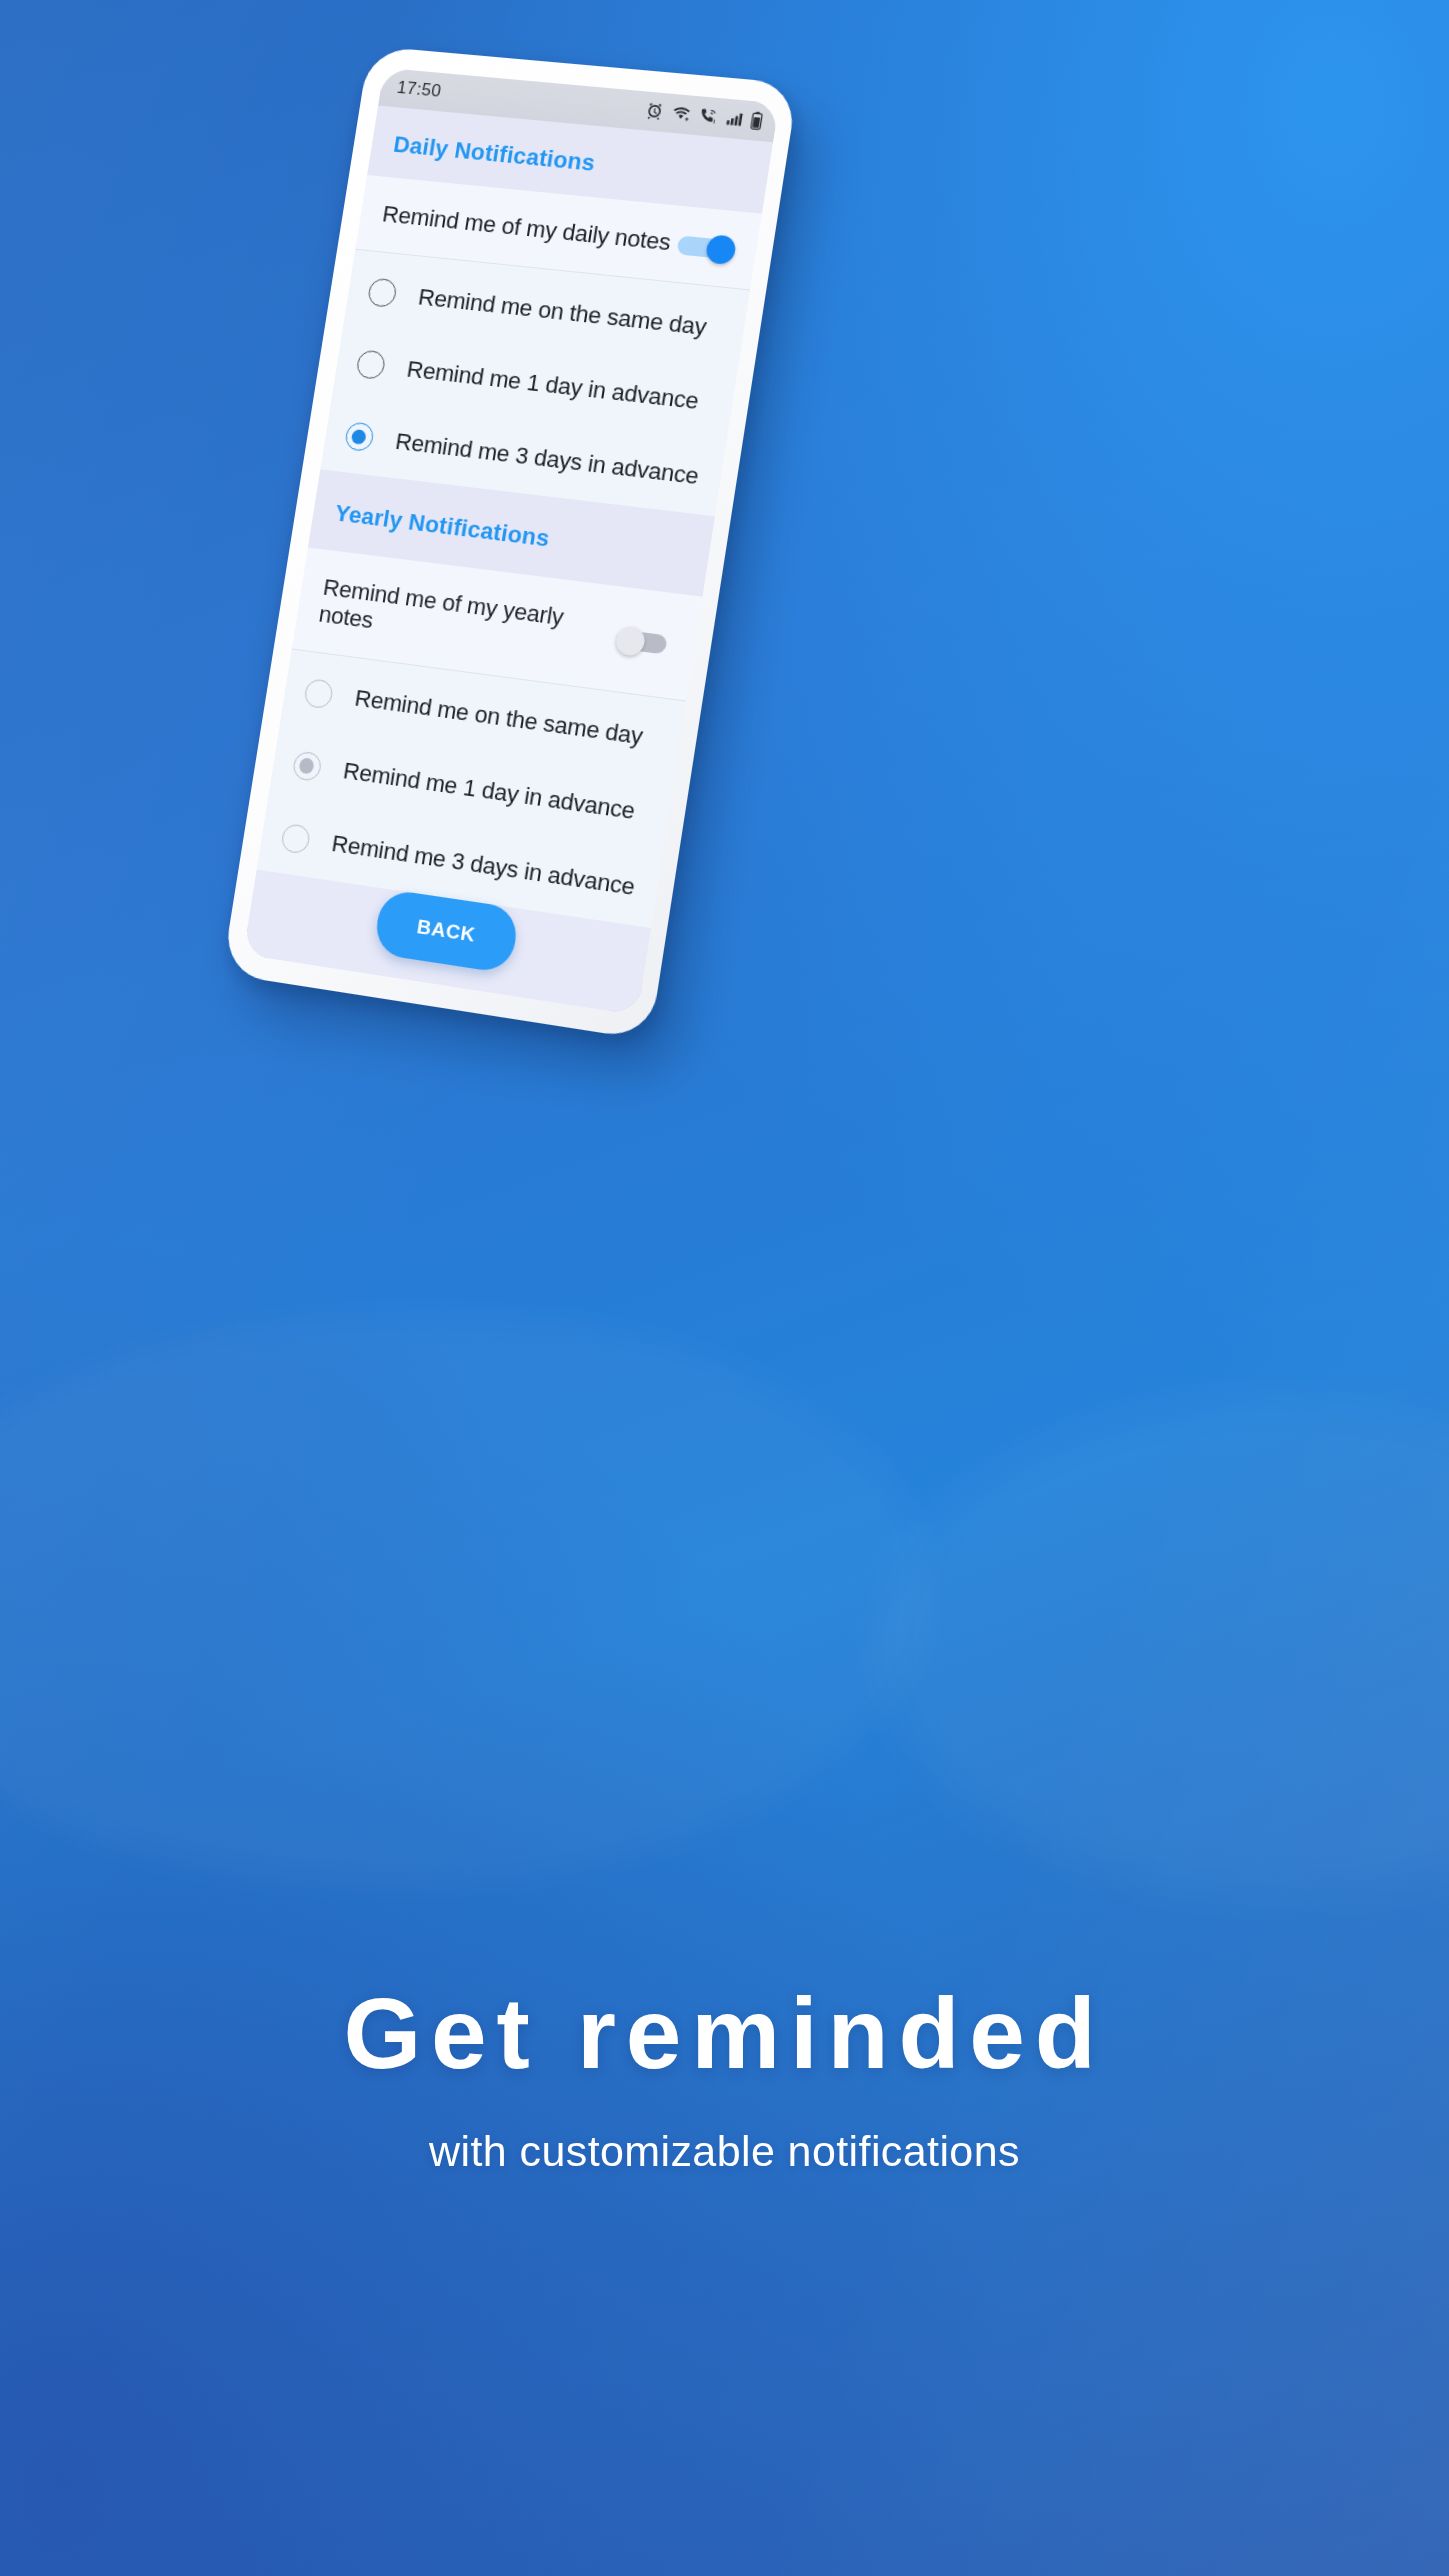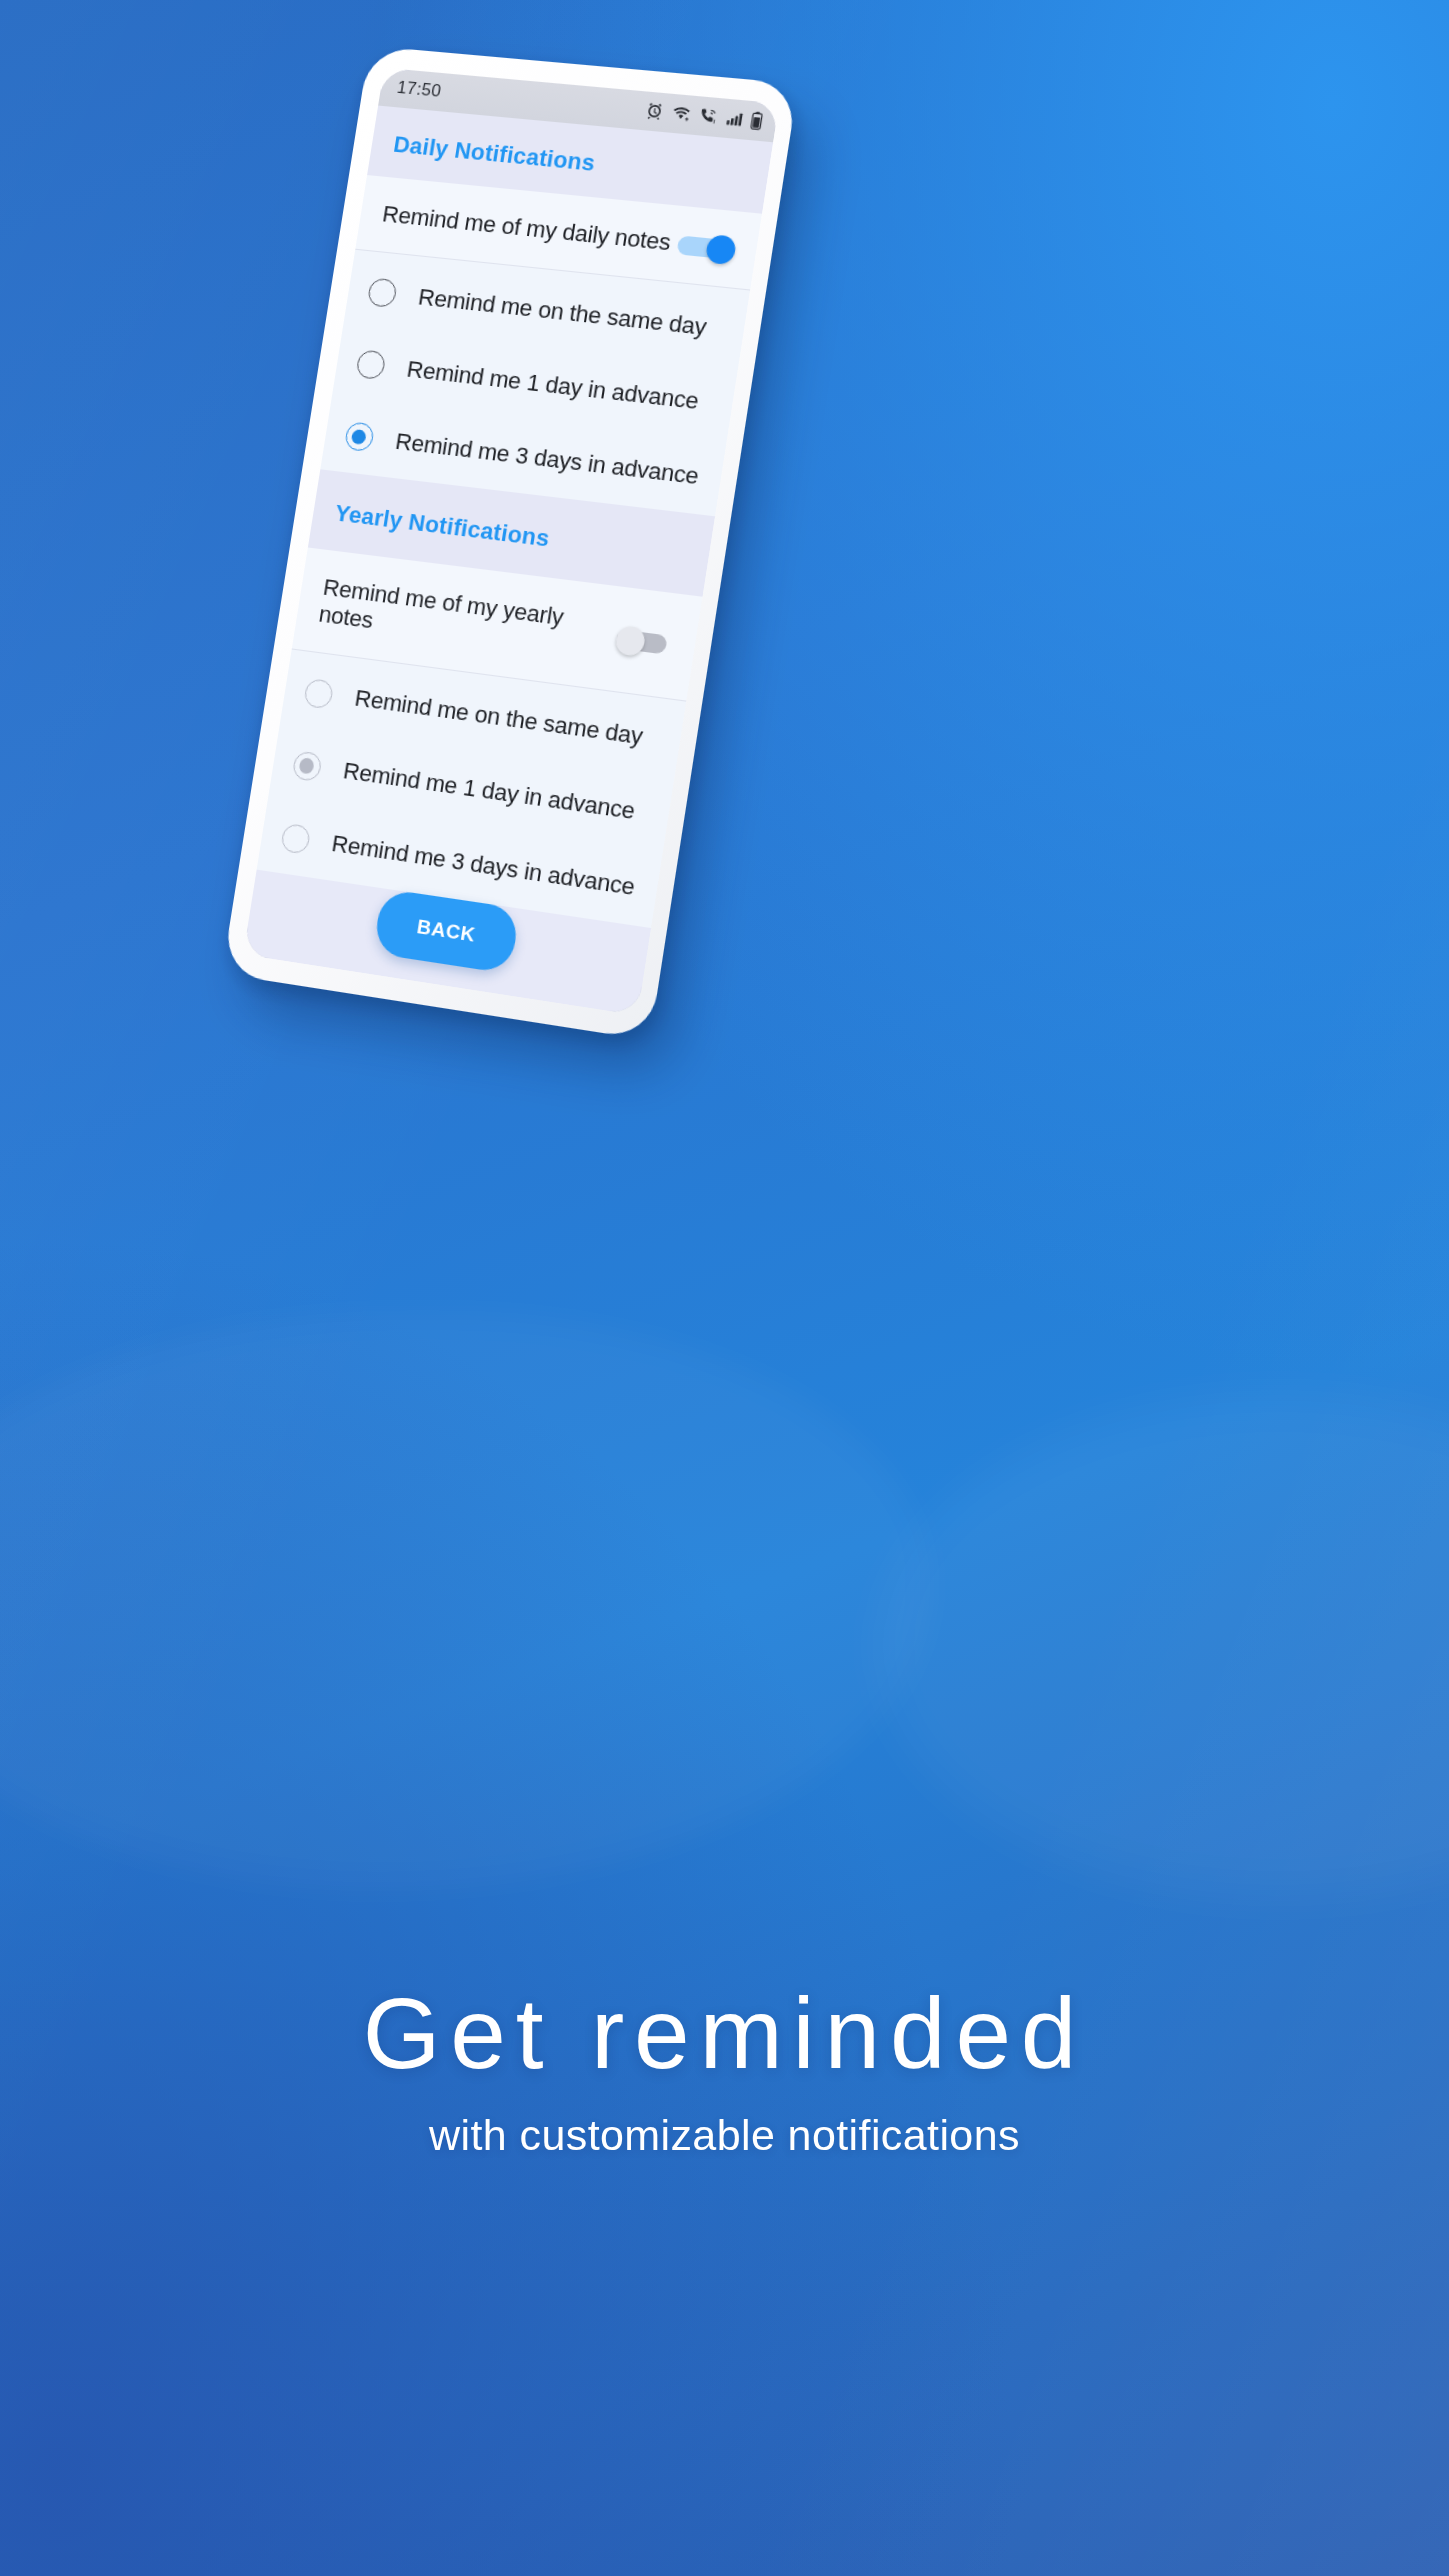--- a/index.html
+++ b/index.html
@@ -185,27 +185,27 @@
 
   
   .caption{
     position:absolute;
     left:0; right:0; top:1981px;
     text-align:center;
     color:#ffffff;
   }
   .caption-title{
     font-size:100px;
-    font-weight:normal;
+    font-weight:bold;
     letter-spacing:9.8px;
     line-height:1.05;
     text-shadow:0 2.7px 12.5px rgba(0,30,80,0.18);
   }
   .caption-sub{
-    margin-top:25px;
+    margin-top:41px;
     font-size:43px;
     letter-spacing:0.4px;
     text-shadow:0 1.8px 9px rgba(0,30,80,0.15);
   }
 </style>
 </head>
 <body>
 
 <div class="bg-sheen"></div>
 <div class="bg-blob"></div>

